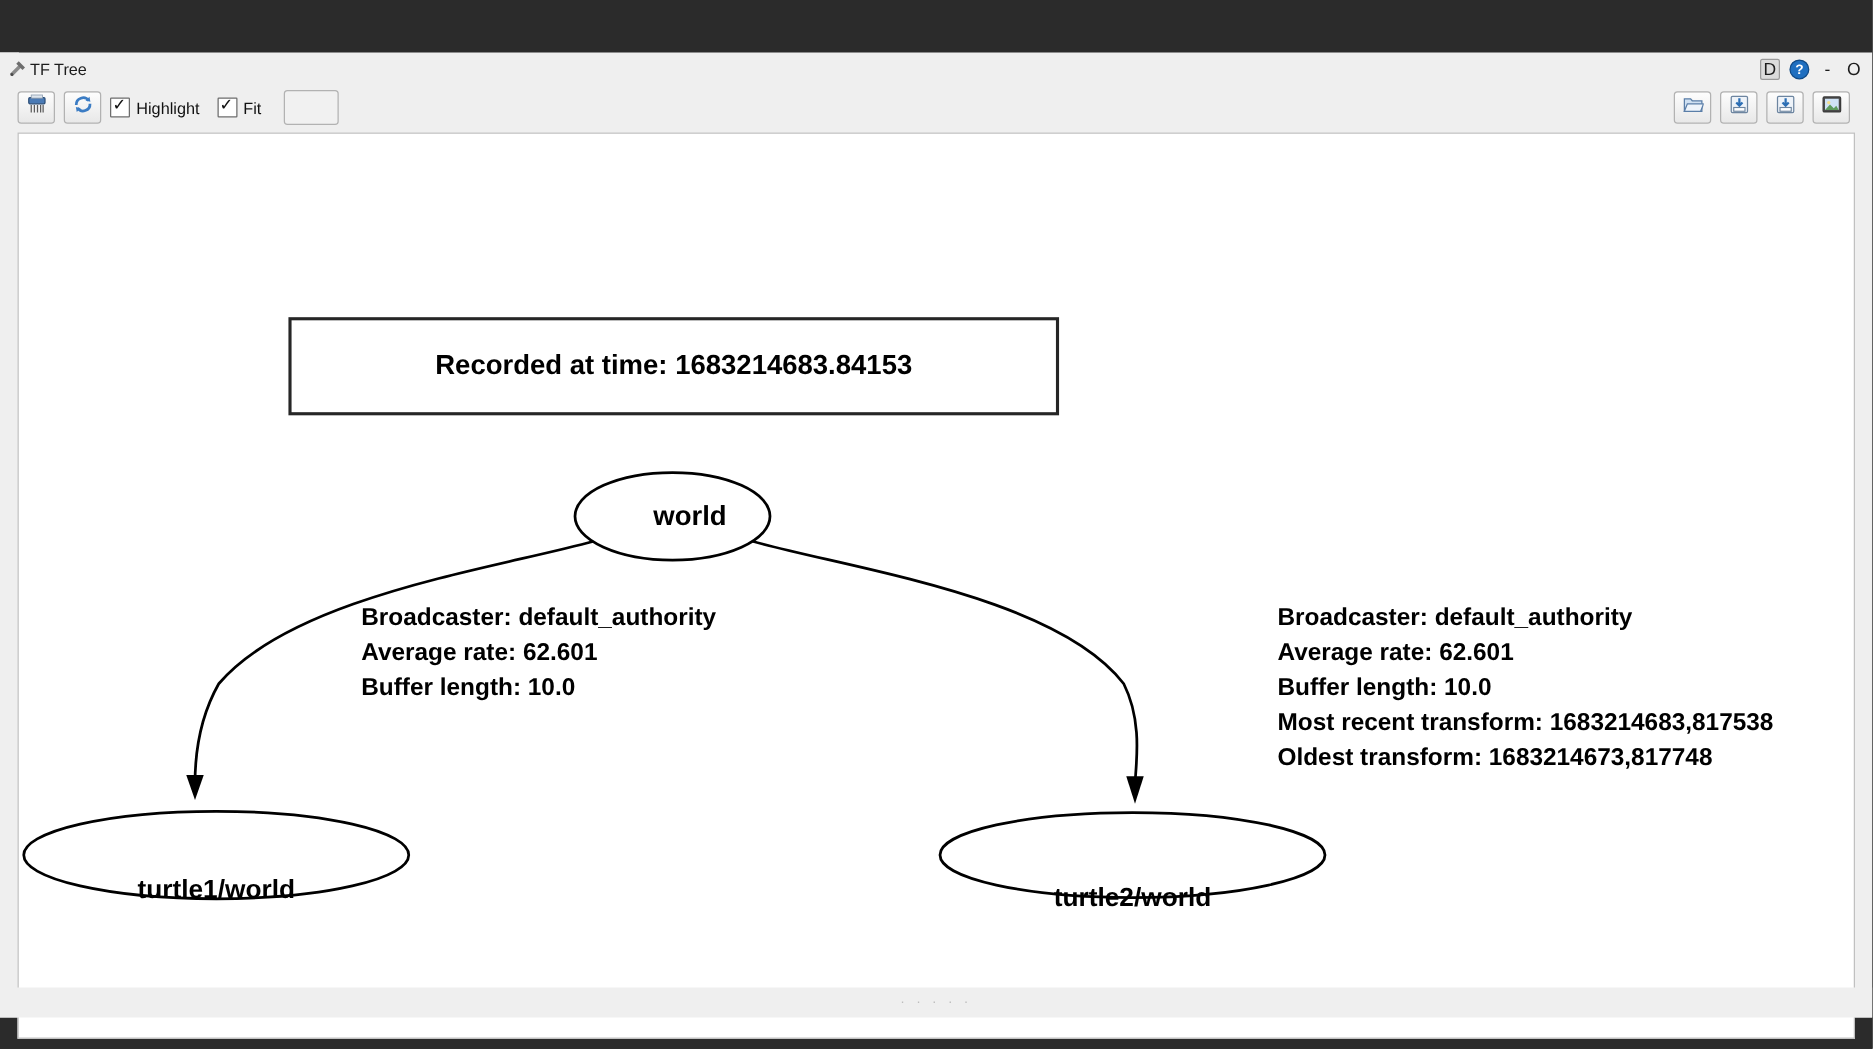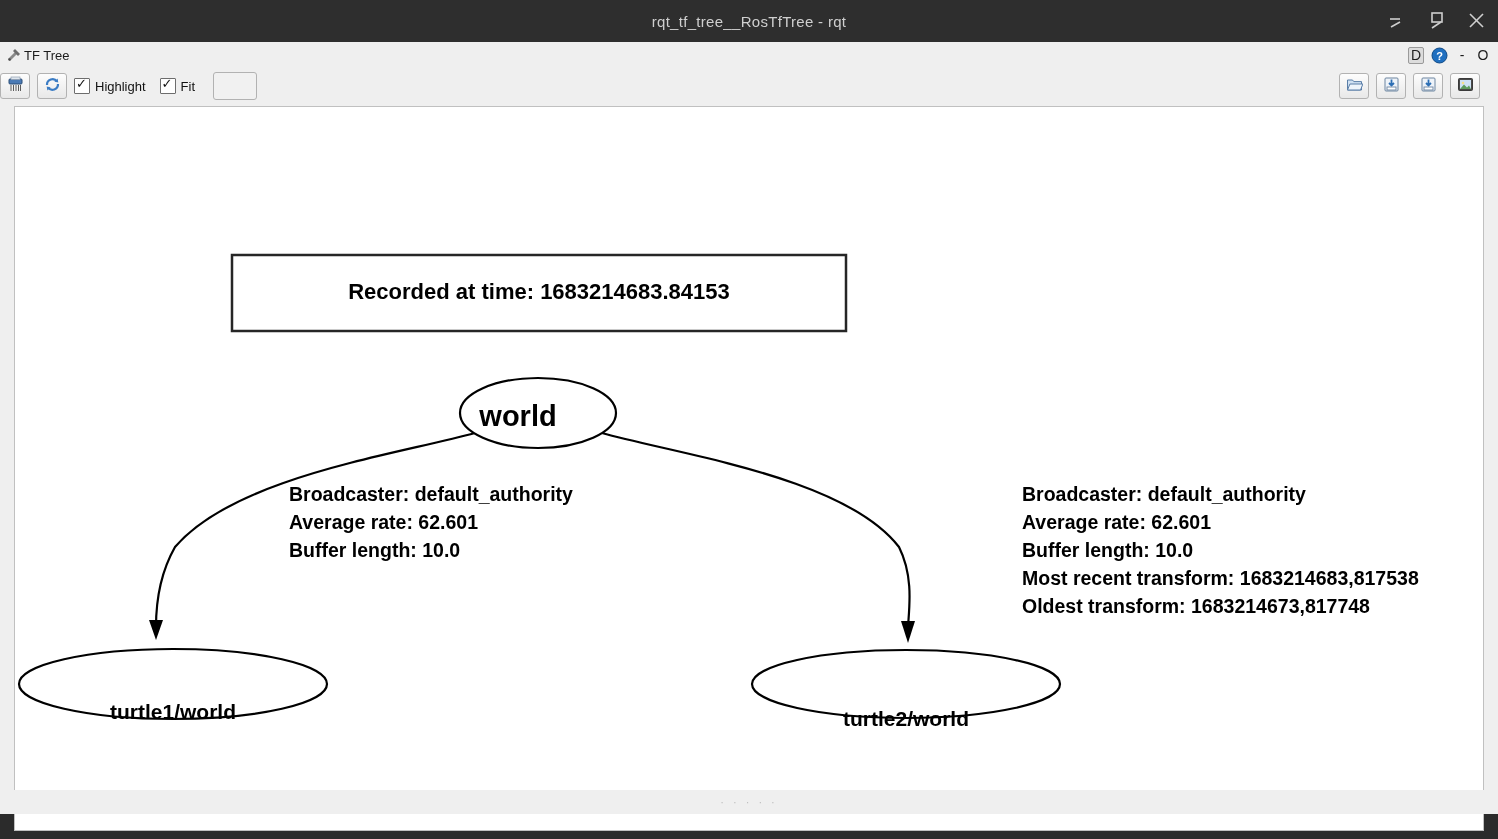--- a/index.html
+++ b/index.html
@@ -76,21 +76,21 @@
   }
   .ph-help { width: 17px; height: 17px; }
   .ph-min, .ph-close {
     font-size: 14px; color: #1c1c1c; width: 14px; text-align: center;
     cursor: pointer;
   }
 
   
   .toolbar {
     position: relative; height: 36px; width: 100%;
-    display: flex; align-items: center; 
+    display: flex; align-items: center; padding-left: 14px;
     box-sizing: border-box;
   }
   .tb-btn {
     width: 28px; height: 24px; margin-right: 7px;
     background: linear-gradient(#fdfdfd, #e8e8e8);
     border: 1px solid #b2b2b2; border-radius: 3px;
     display: flex; align-items: center; justify-content: center;
     cursor: pointer;
   }
   .chk-wrap { display: flex; align-items: center; margin-right: 14px; cursor: pointer; }
@@ -171,43 +171,20 @@
       </div>
     <div class="row"></div>
     <div class="row">
         <span class="frag purple">e</span>
       </div>
     <div class="row">
         <span class="frag orange">(</span>
       </div>
   </div>
 
-  <div class="titlebar">
-    <div class="title">rqt_tf_tree__RosTfTree - rqt</div>
-    <div class="win-buttons">
-      <div class="win-btn">
-        <svg width="22" height="22" viewBox="0 0 22 22">
-          <line x1="4" y1="9" x2="14" y2="9" stroke="#cfcfcf" stroke-width="1.6"></line>
-          <line x1="5" y1="17" x2="14" y2="12" stroke="#cfcfcf" stroke-width="1.6"></line>
-        </svg>
-      </div>
-      <div class="win-btn">
-        <svg width="22" height="22" viewBox="0 0 22 22">
-          <rect x="6" y="3" width="10" height="9" fill="none" stroke="#cfcfcf" stroke-width="1.6"></rect>
-          <line x1="6" y1="18" x2="15" y2="12" stroke="#cfcfcf" stroke-width="1.6"></line>
-        </svg>
-      </div>
-      <div class="win-btn">
-        <svg width="22" height="22" viewBox="0 0 22 22">
-          <line x1="4" y1="4" x2="17" y2="17" stroke="#cfcfcf" stroke-width="1.6"></line>
-          <line x1="17" y1="4" x2="4" y2="17" stroke="#cfcfcf" stroke-width="1.6"></line>
-        </svg>
-      </div>
-    </div>
-  </div>
 
   <div class="plugin">
 
     <div class="plugin-header">
       <span class="ph-icon">
         <svg width="16" height="16" viewBox="0 0 16 16">
           <path d="M2 12 L9 5 L11 7 L4 14 Z" fill="#8a8a8a"></path>
           <path d="M9 2 L14 7 L12 9 L7 4 Z" fill="#6d6d6d"></path>
           <circle cx="3.5" cy="12.5" r="1.2" fill="#4a4a4a"></circle>
         </svg>
@@ -316,21 +293,21 @@
         <path d="M 587 326 C 665 348, 830 370, 884 440 C 899 470, 894 502, 893 520" fill="none" stroke="#000000" stroke-width="2.2"></path>
         <path d="M 893 536 L 886 514 L 900 514 Z" fill="#000000"></path>
 
         <ellipse cx="523" cy="306" rx="78" ry="35" fill="#ffffff" stroke="#000000" stroke-width="2.2"></ellipse>
         <ellipse cx="158" cy="577" rx="154" ry="35" fill="#ffffff" stroke="#000000" stroke-width="2.2"></ellipse>
         <ellipse cx="891" cy="577" rx="154" ry="34" fill="#ffffff" stroke="#000000" stroke-width="2.2"></ellipse>
       </svg>
 
       <div class="gnode-label" style="left:217px; top:172px; width:614px; font-size:22px;">Recorded at time: 1683214683.84153</div>
 
-      <div class="gnode-label" style="left:425px; top:293px; width:156px; font-size:29px;">world</div>
+      <div class="gnode-label" style="left:459px; top:293px; width:156px; font-size:22px;">world</div>
 
       <div class="gnode-label" style="left:4px; top:593px; width:308px; font-size:21px;">turtle1/world</div>
 
       <div class="gnode-label" style="left:737px; top:564px; width:308px; font-size:21px;margin-top:36px;">turtle2/world</div>
 
       <div class="infoblock" style="left:274px; top:373px;">
         <div>Broadcaster: default_authority</div>
         <div>Average rate: 62.601</div>
         <div>Buffer length: 10.0</div>
       </div>

